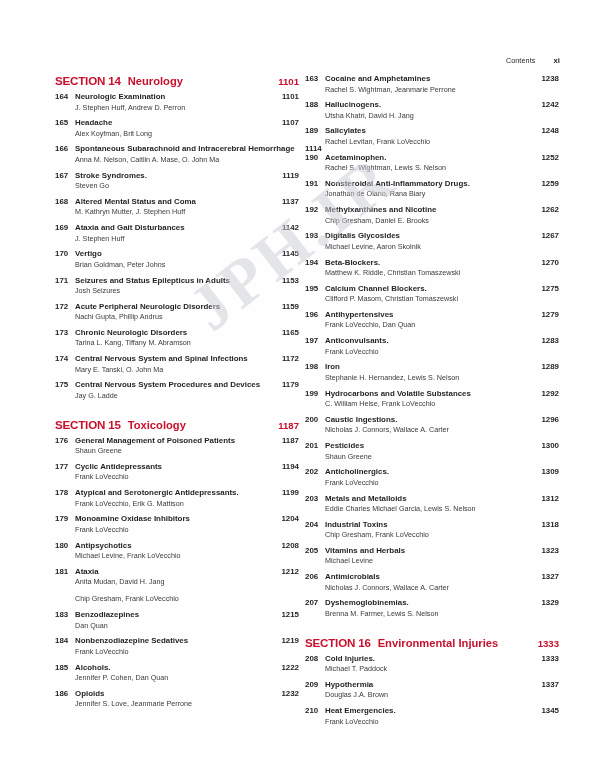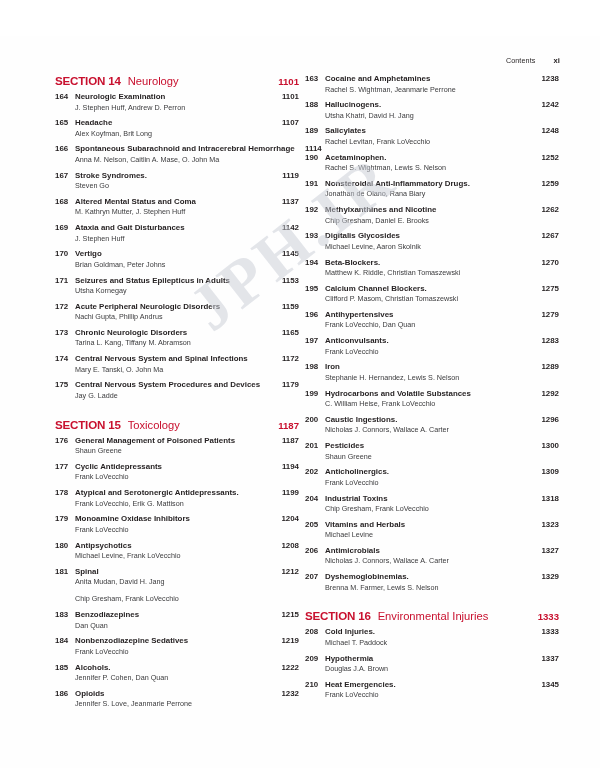--- a/index.html
+++ b/index.html
@@ -87,21 +87,21 @@
     margin: 0 0 5px 0;
     color: #c8102e;
   }
   .section-head .sec-num {
     font-weight: 700;
     font-size: 11.6px;
     letter-spacing: -.2px;
     white-space: nowrap;
   }
   .section-head .sec-title {
-    font-weight: 400;
+    font-weight: 700;
     font-size: 11.2px;
     margin-left: 7px;
     white-space: nowrap;
   }
   .section-head .sec-page {
     margin-left: auto;
     font-weight: 700;
     font-size: 9.6px;
     color: #c8102e;
   }
@@ -265,21 +265,21 @@
         </div>
         <div class="entry">
           <div class="entry-line">
             <span class="entry-num">171</span>
             <span class="entry-body">
               <span class="entry-title">Seizures and Status Epilepticus in Adults</span>
               <span class="leader"></span>
               <span class="entry-page">1153</span>
             </span>
           </div>
-          <div class="entry-authors">Utsha Kornegay</div>
+          <div class="entry-authors">Josh Seizures</div>
         </div>
         <div class="entry">
           <div class="entry-line">
             <span class="entry-num">172</span>
             <span class="entry-body">
               <span class="entry-title">Acute Peripheral Neurologic Disorders</span>
               <span class="leader"></span>
               <span class="entry-page">1159</span>
             </span>
           </div>
@@ -375,21 +375,21 @@
               <span class="leader"></span>
               <span class="entry-page">1208</span>
             </span>
           </div>
           <div class="entry-authors">Michael Levine, Frank LoVecchio</div>
         </div>
         <div class="entry">
           <div class="entry-line">
             <span class="entry-num">181</span>
             <span class="entry-body">
-              <span class="entry-title">Spinal</span>
+              <span class="entry-title">Ataxia</span>
               <span class="leader"></span>
               <span class="entry-page">1212</span>
             </span>
           </div>
           <div class="entry-authors">Anita Mudan, David H. Jang</div>
         </div>
         <div class="entry">
           <div class="entry-authors">Chip Gresham, Frank LoVecchio</div>
         </div>
         <div class="entry">
@@ -606,20 +606,31 @@
         <div class="entry">
           <div class="entry-line">
             <span class="entry-num">202</span>
             <span class="entry-body">
               <span class="entry-title">Anticholinergics.</span>
               <span class="leader"></span>
               <span class="entry-page">1309</span>
             </span>
           </div>
           <div class="entry-authors">Frank LoVecchio</div>
+        </div>
+        <div class="entry">
+          <div class="entry-line">
+            <span class="entry-num">203</span>
+            <span class="entry-body">
+              <span class="entry-title">Metals and Metalloids</span>
+              <span class="leader"></span>
+              <span class="entry-page">1312</span>
+            </span>
+          </div>
+          <div class="entry-authors">Eddie Charles Michael Garcia, Lewis S. Nelson</div>
         </div>
         <div class="entry">
           <div class="entry-line">
             <span class="entry-num">204</span>
             <span class="entry-body">
               <span class="entry-title">Industrial Toxins</span>
               <span class="leader"></span>
               <span class="entry-page">1318</span>
             </span>
           </div>

